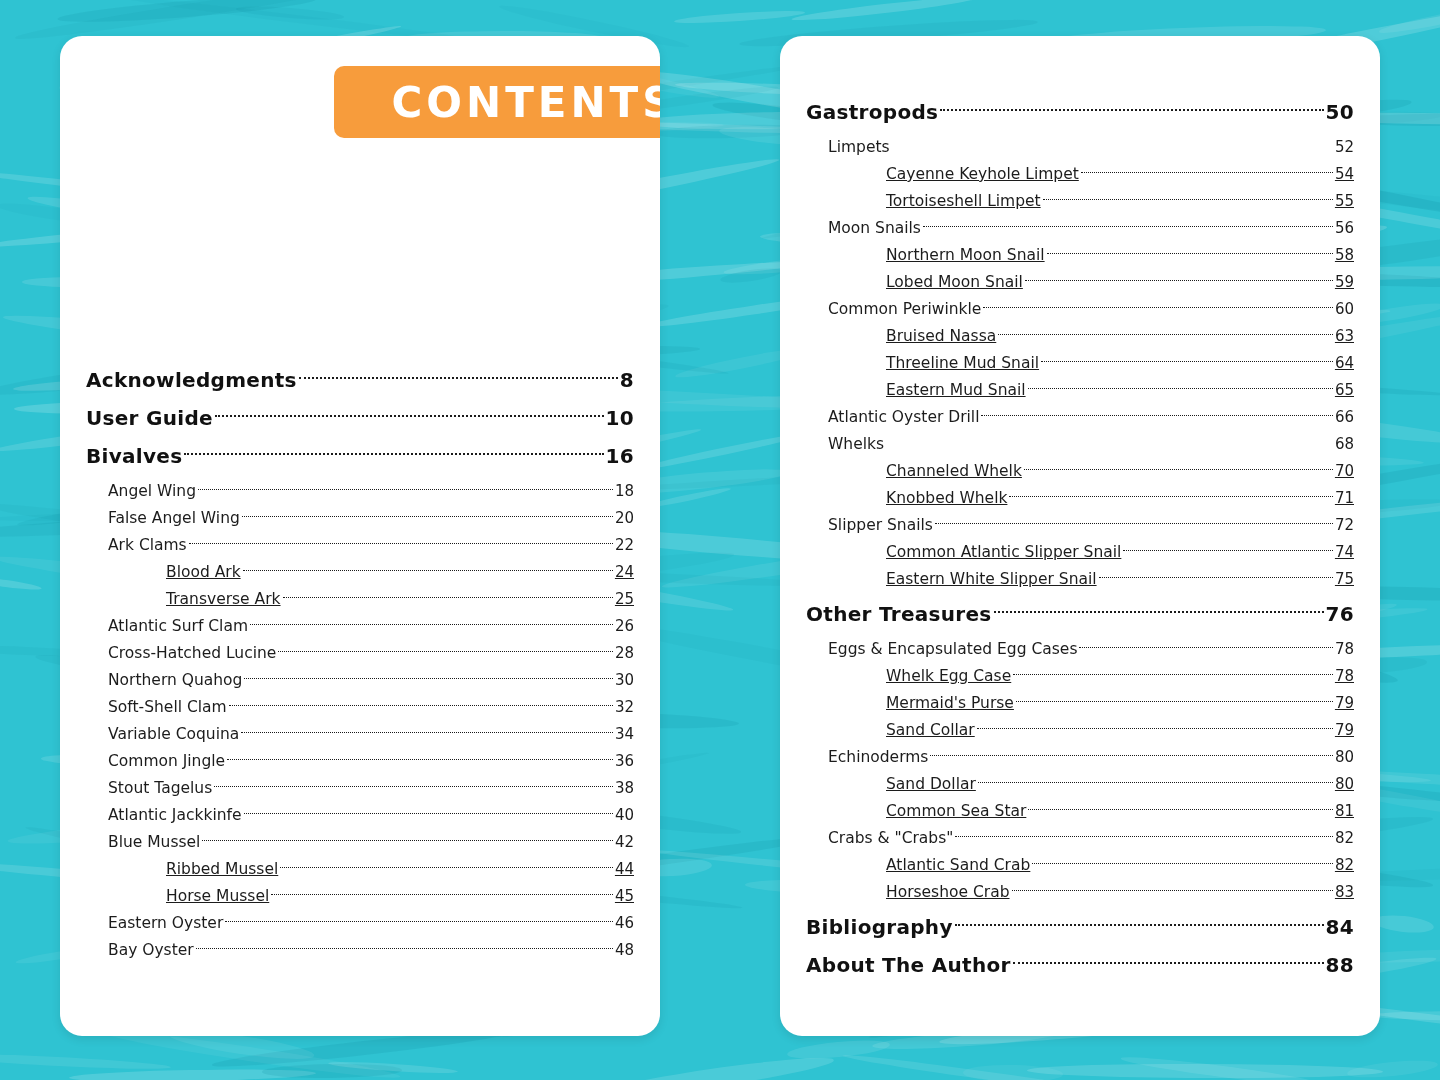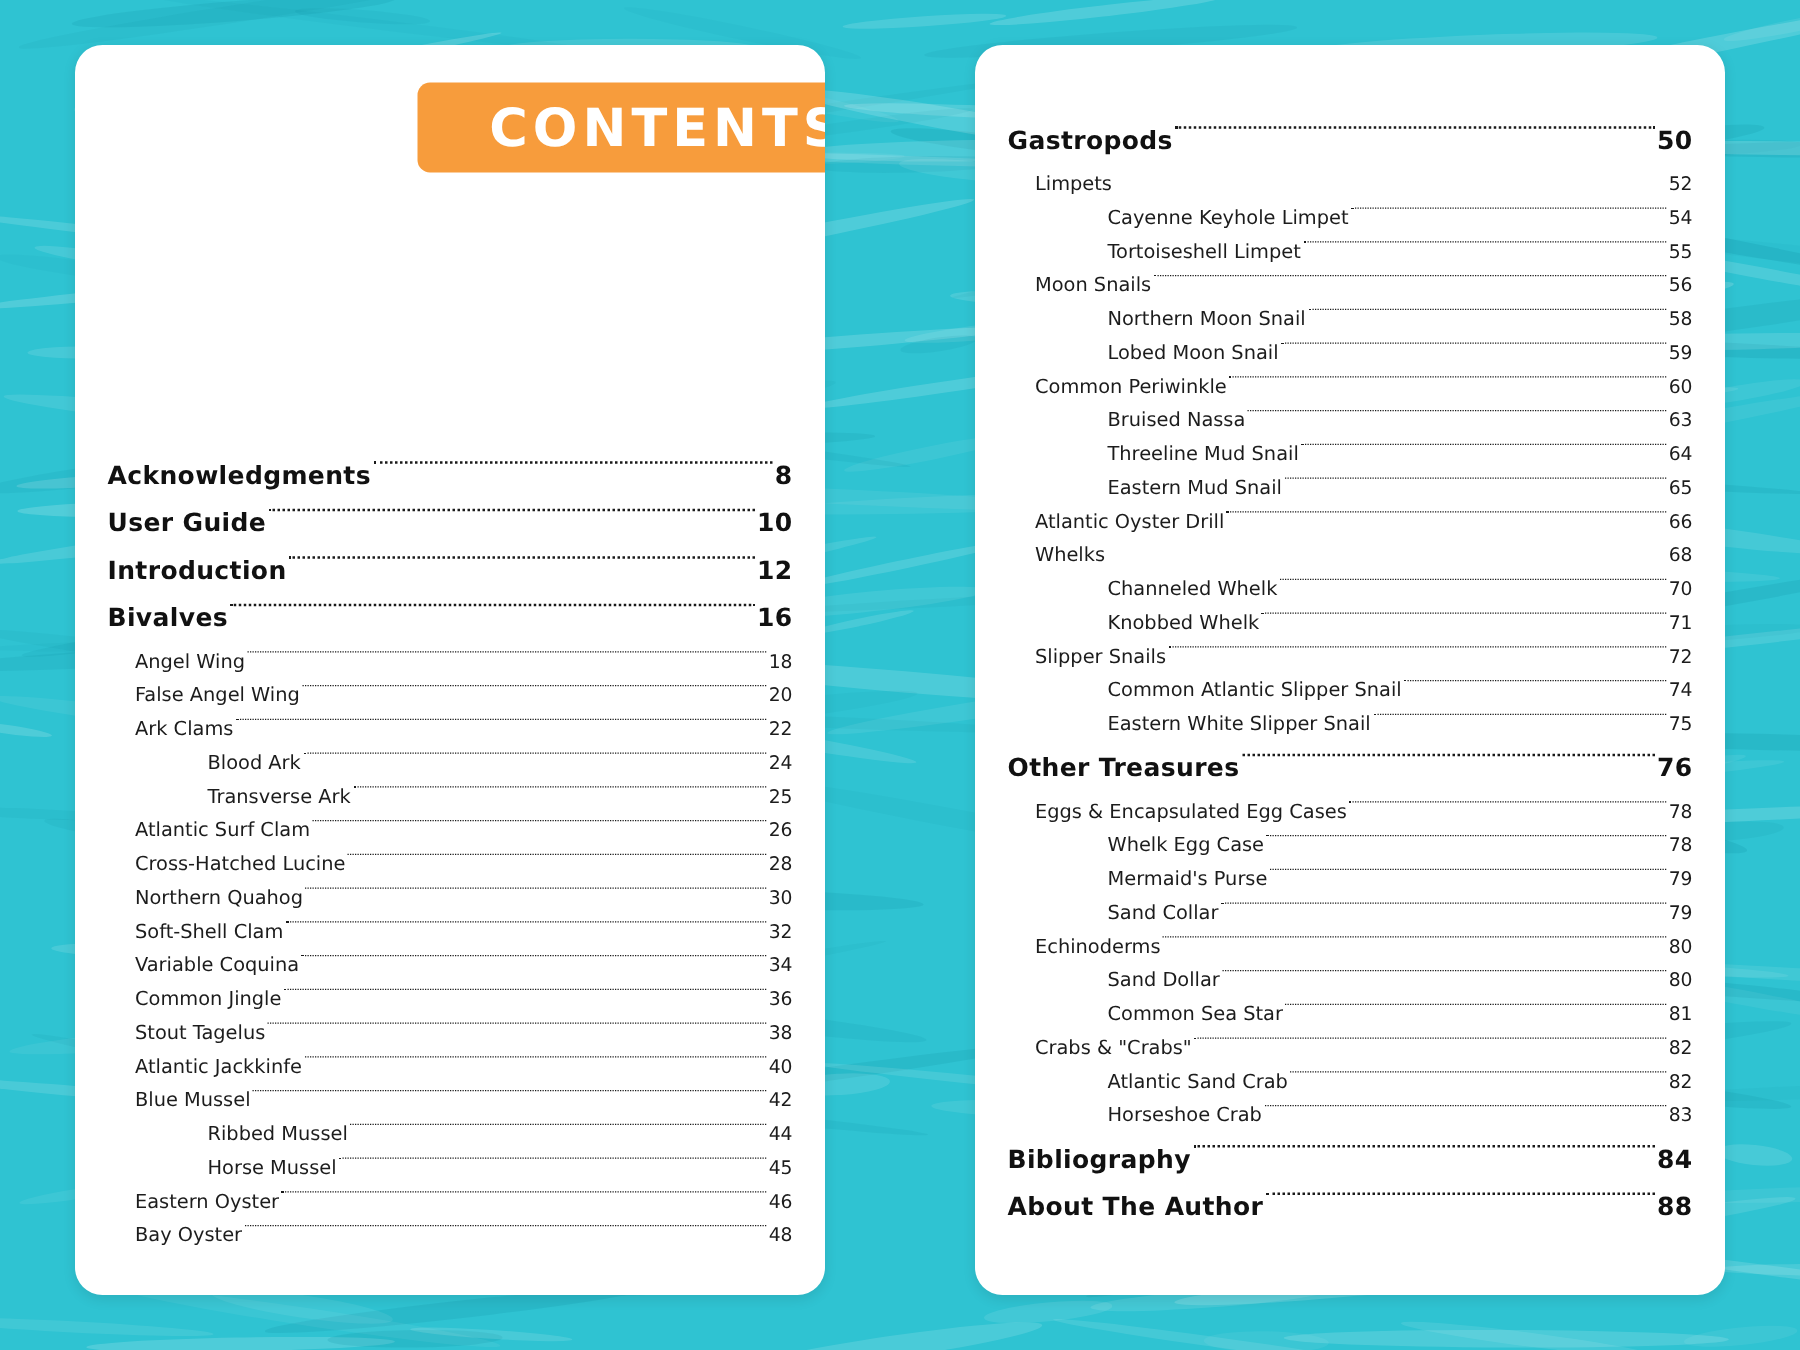--- a/index.html
+++ b/index.html
@@ -72,21 +72,21 @@
   .toc {
     position: absolute;
     left: 26px;
     right: 26px;
   }
   #toc-left  { top: 318px; }
   #toc-right { top: 50px; }
 
   .toc-row {
     display: flex;
-    align-items: flex-start;
+    align-items: center;
     white-space: nowrap;
   }
   .toc-row .label {
     flex: 0 0 auto;
   }
   .toc-row .dots {
     flex: 1 1 auto;
     border-bottom: 1.6px dotted #1a1a1a;
     margin: 0 2px 4px 2px;
     min-width: 6px;
@@ -118,20 +118,21 @@
     color: #1c1c1c;
   }
   .lvl1 .page-num { font-size: 15px; }
 
   
   .lvl2 {
     margin-left: 80px;
     margin-top: 9px;
     font-size: 15.5px;
     color: #1c1c1c;
+    text-decoration: underline;
   }
   .lvl2 .page-num { font-size: 15px; }
 
   
   .nodots .dots { border-bottom: none; }
 </style>
 </head>
 <body>
 
 <div id="bg-texture">
@@ -406,25 +407,20 @@
         <span class="label">Acknowledgments</span>
         <span class="dots"></span>
         <span class="page-num">8</span>
       </div>
       <div class="toc-row lvl0">
         <span class="label">User Guide</span>
         <span class="dots"></span>
         <span class="page-num">10</span>
       </div>
       <div class="toc-row lvl0">
-        <span class="label">Introduction</span>
-        <span class="dots"></span>
-        <span class="page-num">12</span>
-      </div>
-      <div class="toc-row lvl0">
         <span class="label">Bivalves</span>
         <span class="dots"></span>
         <span class="page-num">16</span>
       </div>
       <div class="toc-row lvl1">
         <span class="label">Angel Wing</span>
         <span class="dots"></span>
         <span class="page-num">18</span>
       </div>
       <div class="toc-row lvl1">

